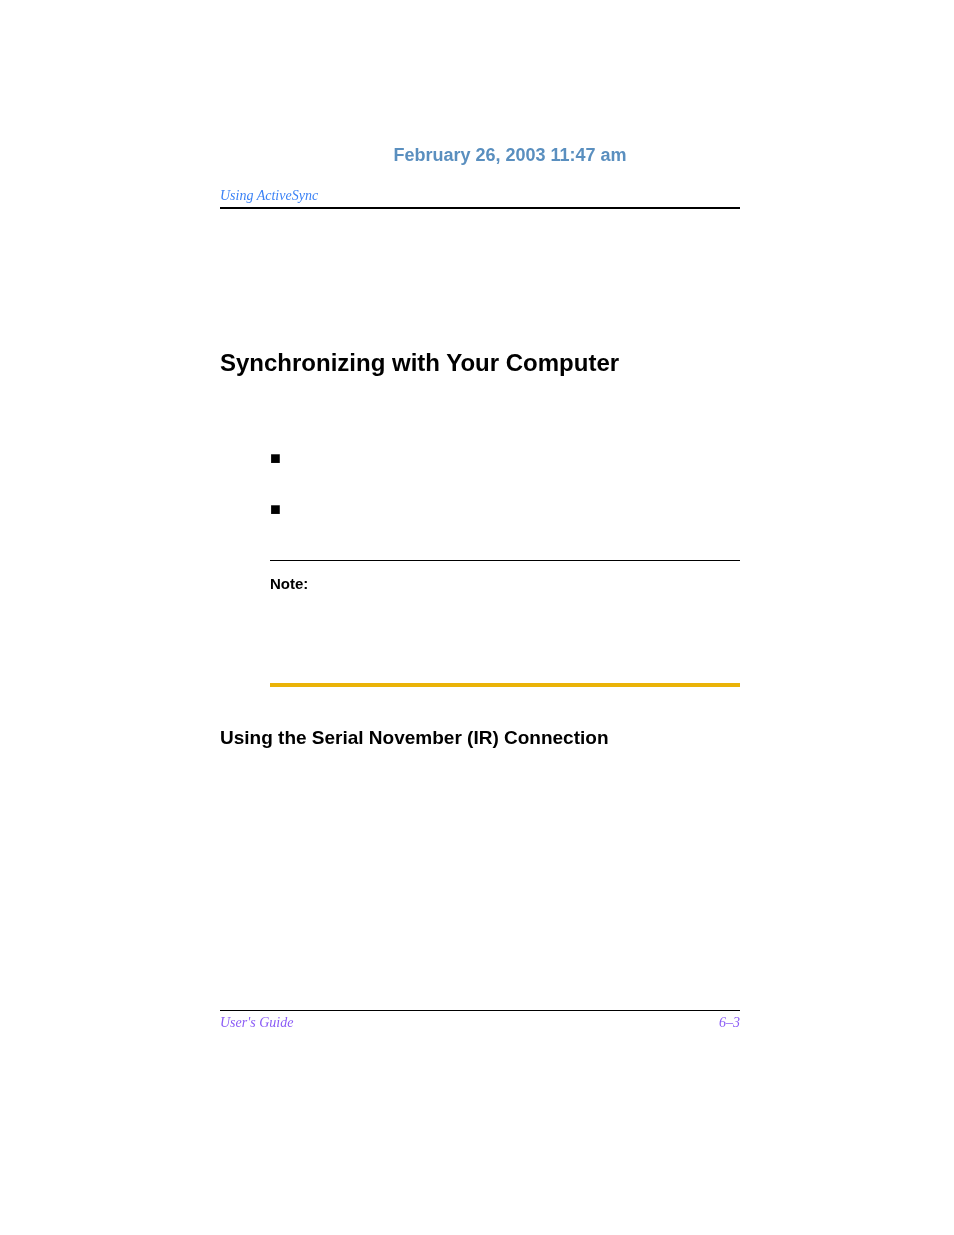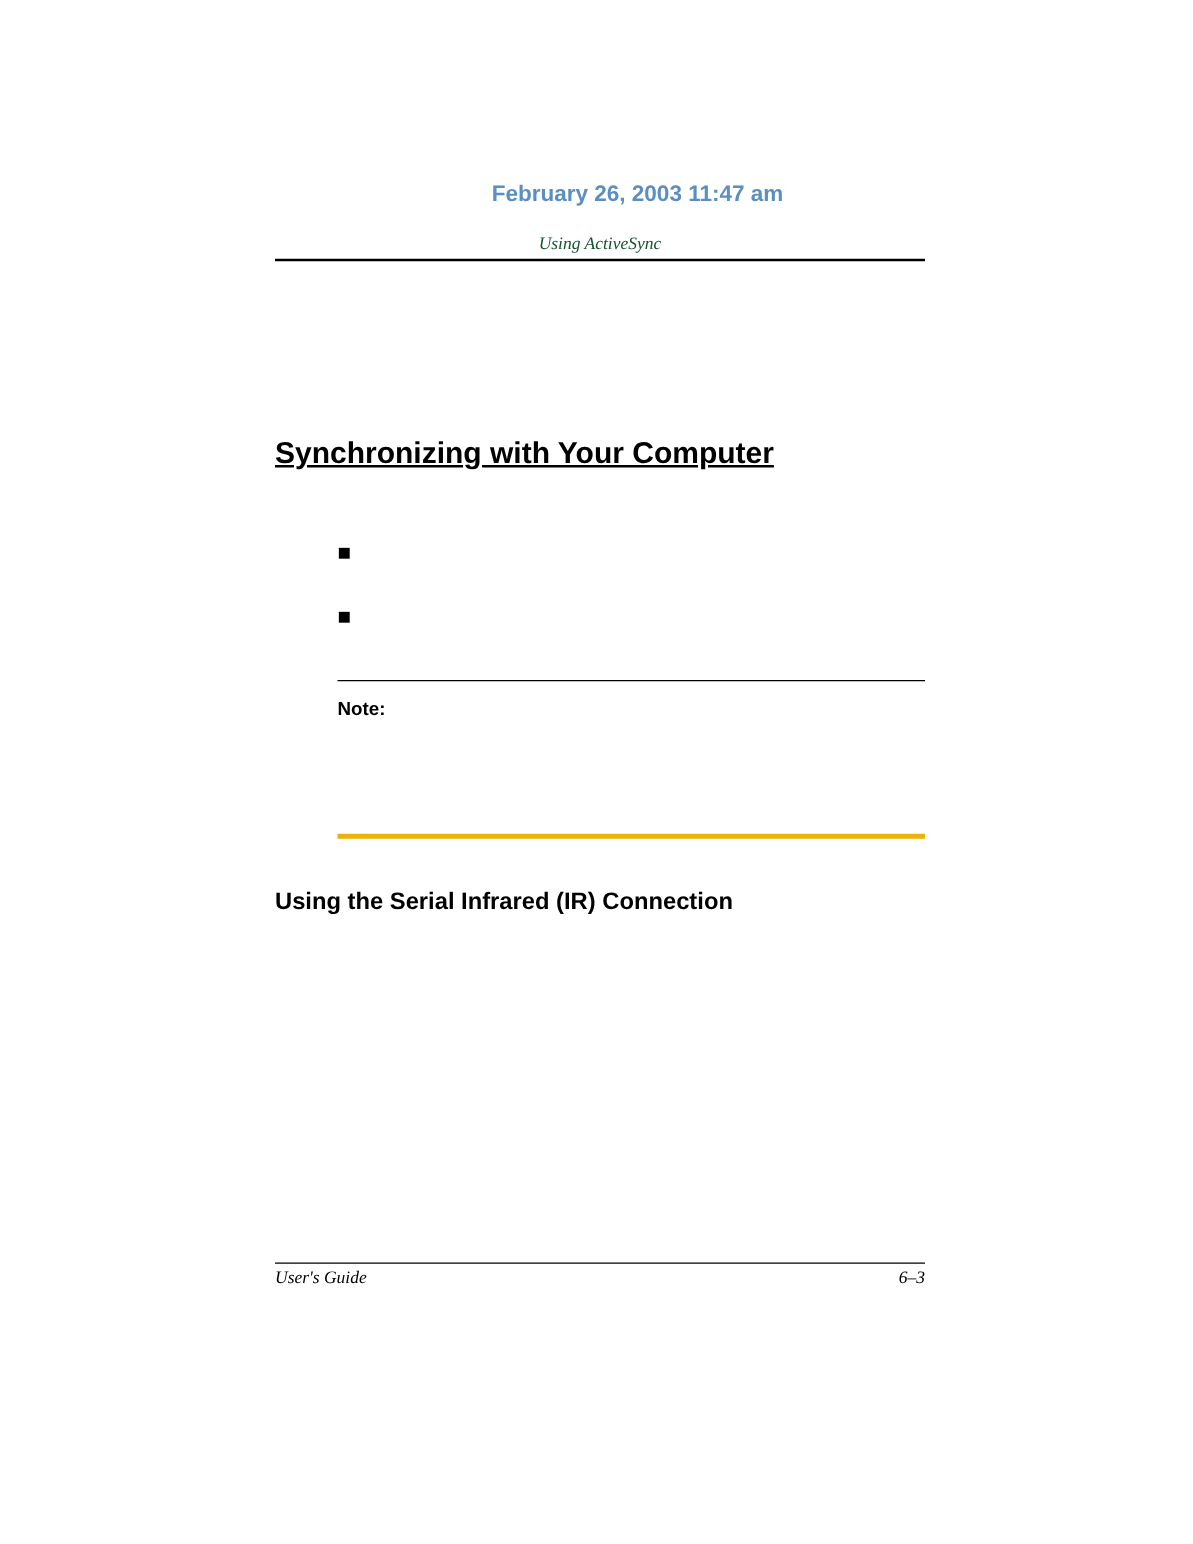--- a/index.html
+++ b/index.html
@@ -21,36 +21,35 @@
     font-weight: bold;
     font-size: 18px;
     color: #5a8fbf;
     text-align: center;
     margin-bottom: 22px;
     margin-left: 60px;
   }
   .header-right {
     font-style: italic;
     font-size: 14px;
-    text-align: center;
-    color: #14532d;
+    text-align: left;
+    color: #3b82f6;
     margin-bottom: 3px;
   }
   .hr-top {
     border: none;
     border-top: 2px solid #000;
     margin-bottom: 140px;
   }
   .section-title {
     font-family: Arial, Helvetica, sans-serif;
     font-weight: bold;
     font-size: 24px;
     color: #000;
-    margin-bottom: 55px;
-    text-decoration: underline;
+    margin-bottom: 71px;
   }
   .bullet-area {
     padding-left: 50px;
     margin-bottom: 40px;
   }
   .bullet {
     font-size: 18px;
     color: #000;
     margin-bottom: 30px;
   }
@@ -83,39 +82,39 @@
   .hr-bottom {
     border: none;
     border-top: 1px solid #000;
     margin-bottom: 4px;
   }
   .footer-row {
     display: flex;
     justify-content: space-between;
     font-style: italic;
     font-size: 14px;
-    color: #000000;
+    color: #8b5cf6;
   }
 </style>
 </head>
 <body>
 
 <div class="page">
   <div class="timestamp">February 26, 2003 11:47 am</div>
   <div class="header-right">Using ActiveSync</div>
   <hr class="hr-top">
   <div class="section-title">Synchronizing with Your Computer</div>
   <div class="bullet-area">
     <div class="bullet">■</div>
     <div class="bullet">■</div>
   </div>
   <div class="note-box">
     <span class="note-label">Note:</span>
   </div>
-  <div class="subsection-title">Using the Serial Infrared (IR) Connection</div>
+  <div class="subsection-title">Using the Serial November (IR) Connection</div>
 </div>
 
 <div class="footer">
   <hr class="hr-bottom">
   <div class="footer-row">
     <span>User's Guide</span>
     <span>6–3</span>
   </div>
 </div>
 

